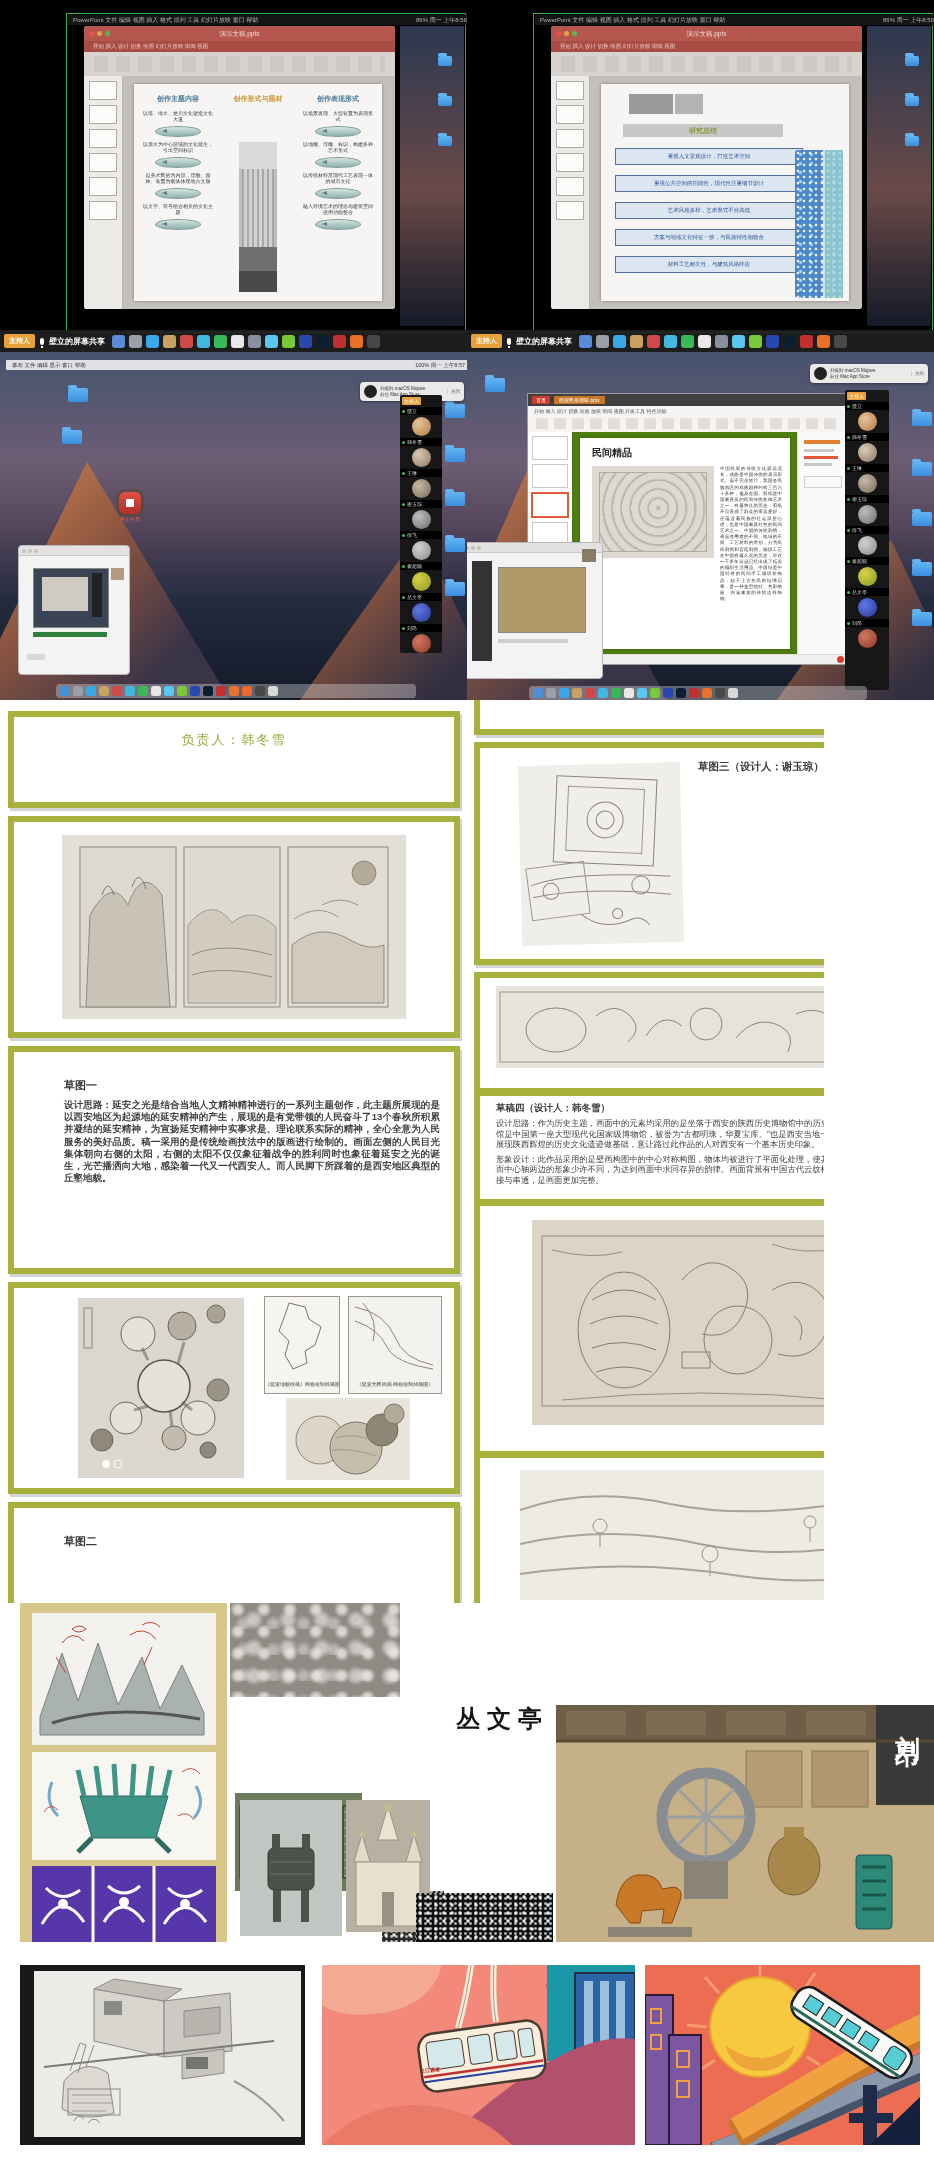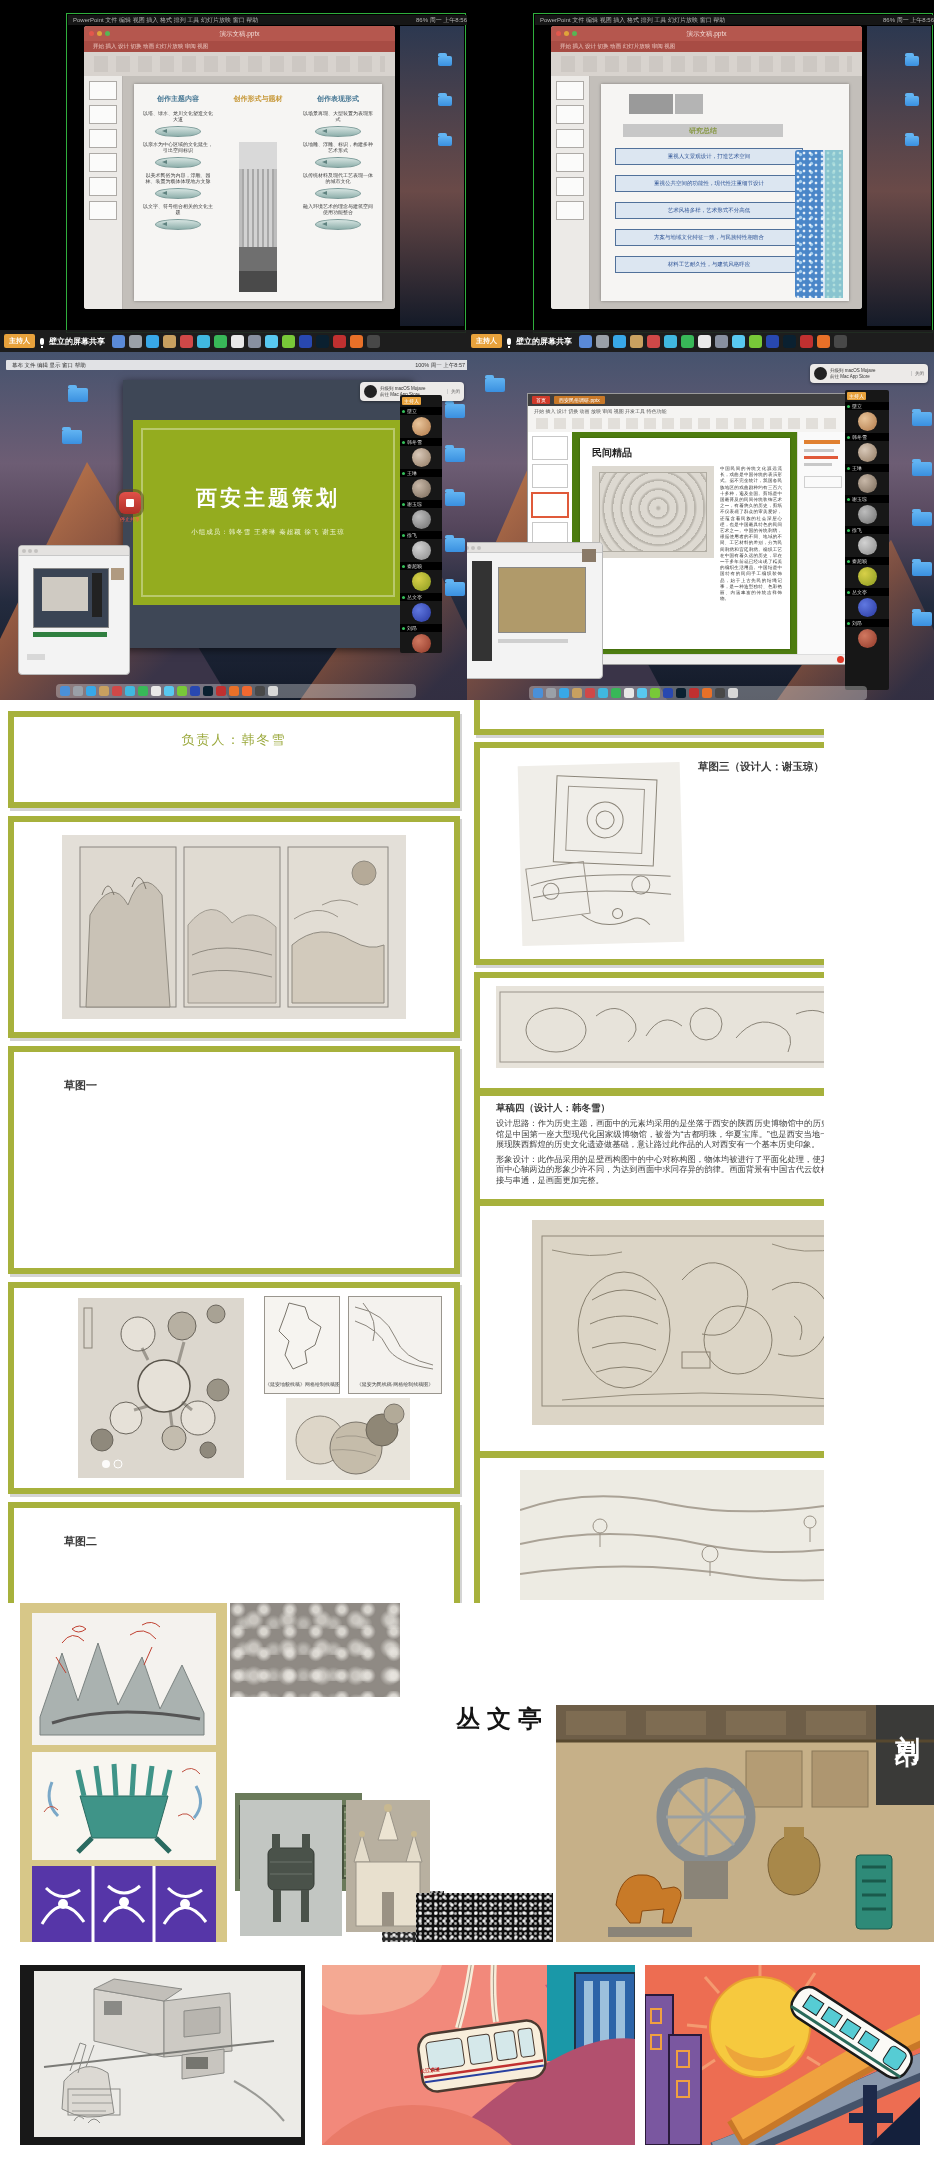--- a/index.html
+++ b/index.html
@@ -332,26 +332,20 @@
     <span>  幕布  文件  编辑  显示  窗口  帮助</span>
     <span>100%  周一 上午8:57</span>
   </div>
   <span class="folder" style="left:68px;top:36px"></span>
   <span class="folder" style="left:62px;top:78px"></span>
   <span class="folder" style="left:445px;top:52px"></span>
   <span class="folder" style="left:445px;top:96px"></span>
   <span class="folder" style="left:445px;top:140px"></span>
   <span class="folder" style="left:445px;top:186px"></span>
   <span class="folder" style="left:445px;top:230px"></span>
-  <div class="show-win" style="left:123px;top:28px;width:290px;height:268px">
-    <div class="green-slide" style="left:10px;top:40px;width:270px;height:185px">
-      <div class="gs-title" style="top:64px">西安主题策划</div>
-      <div class="gs-sub" style="top:108px">小组成员：韩冬雪 王赛琳 秦超颖 徐飞 谢玉琼</div>
-    </div>
-  </div>
   <div class="stopshare" style="left:118px;top:140px">
     <div class="sq"></div>
     <div class="lbl">停止共享</div>
   </div>
   <div class="notif" style="left:360px;top:30px;width:96px">
     <span class="nicon"></span>
     <span class="ntxt"><span>升级到 macOS Mojave</span><br>
       <span>前往 Mac App Store</span></span>
     <span class="nact">关闭</span>
   </div>
@@ -614,20 +608,21 @@
         <circle cx="302" cy="38" r="12" fill="#b5aa98" stroke="#8f8a80"></circle>
         <path d="M230 110 q28 -24 60 -4 q18 10 32 4 l0 58 l-92 0 Z" fill="#d2cabc" stroke="#8f8a80"></path>
         <path d="M232 84 q24 -16 44 -2 M260 70 q18 -10 36 0" stroke="#9a948a" fill="none"></path>
       </svg>
     </div>
   </div>
 
   <div class="obox" style="left:8px;top:346px;width:440px;height:216px">
     <div style="padding:26px 14px 0 50px">
       <div class="sd-title">草图一</div>
+      <p class="sd-p">设计思路：延安之光是结合当地人文精神精神进行的一系列主题创作，此主题所展现的是以西安地区为起源地的延安精神的产生，展现的是有党带领的人民奋斗了13个春秋所积累并凝结的延安精神，为宣扬延安精神中实事求是、理论联系实际的精神，全心全意为人民服务的美好品质。稿一采用的是传统绘画技法中的版画进行绘制的。画面左侧的人民目光集体朝向右侧的太阳，右侧的太阳不仅仅象征着战争的胜利同时也象征着延安之光的诞生，光芒播洒向大地，感染着一代又一代西安人。而人民脚下所踩着的是西安地区典型的丘壑地貌。</p>
     </div>
   </div>
 
   <div class="obox" style="left:8px;top:582px;width:440px;height:200px">
     <div class="paper" style="left:64px;top:10px;width:166px;height:180px;background:#dcd7ce">
       <svg width="166" height="180" viewBox="0 0 166 180">
         <circle cx="86" cy="88" r="26" fill="#e6e1d8" stroke="#5a554c" stroke-width="1.5"></circle>
         <circle cx="60" cy="36" r="17" fill="#e6e1d8" stroke="#6a655c"></circle>
         <circle cx="104" cy="28" r="14" fill="#b7b0a2" stroke="#6a655c"></circle>
         <circle cx="138" cy="16" r="9" fill="#a8a294" stroke="#6a655c"></circle>

